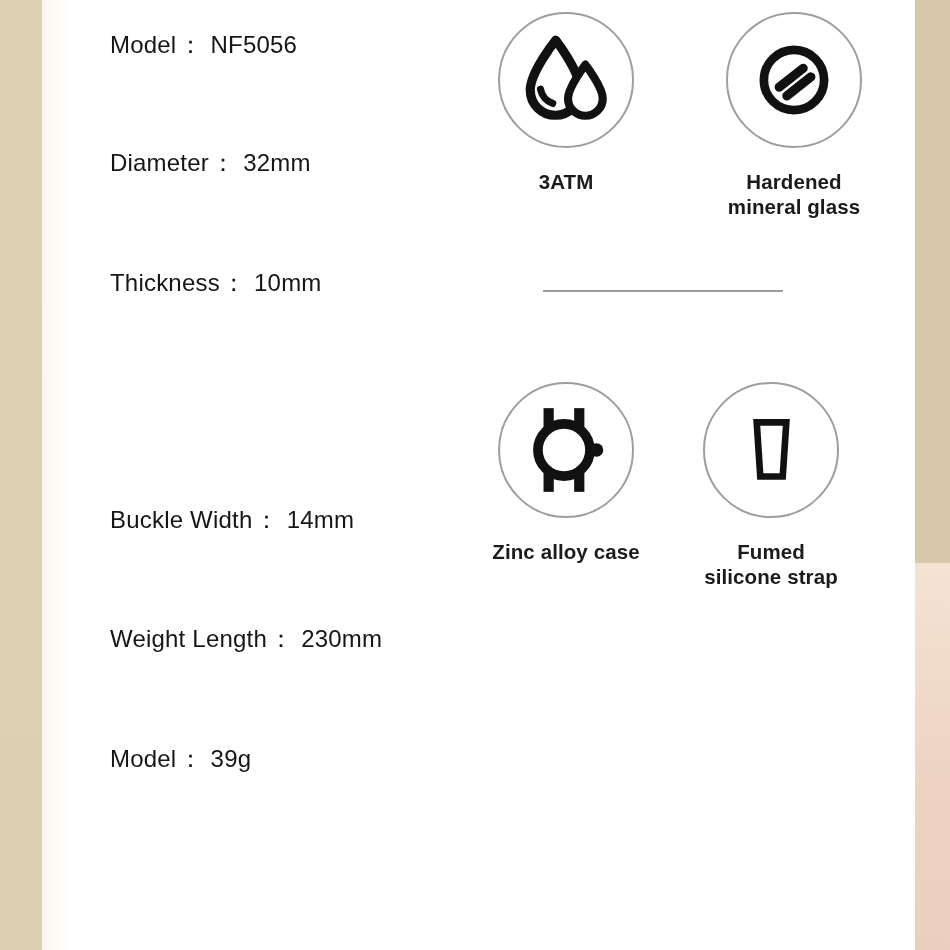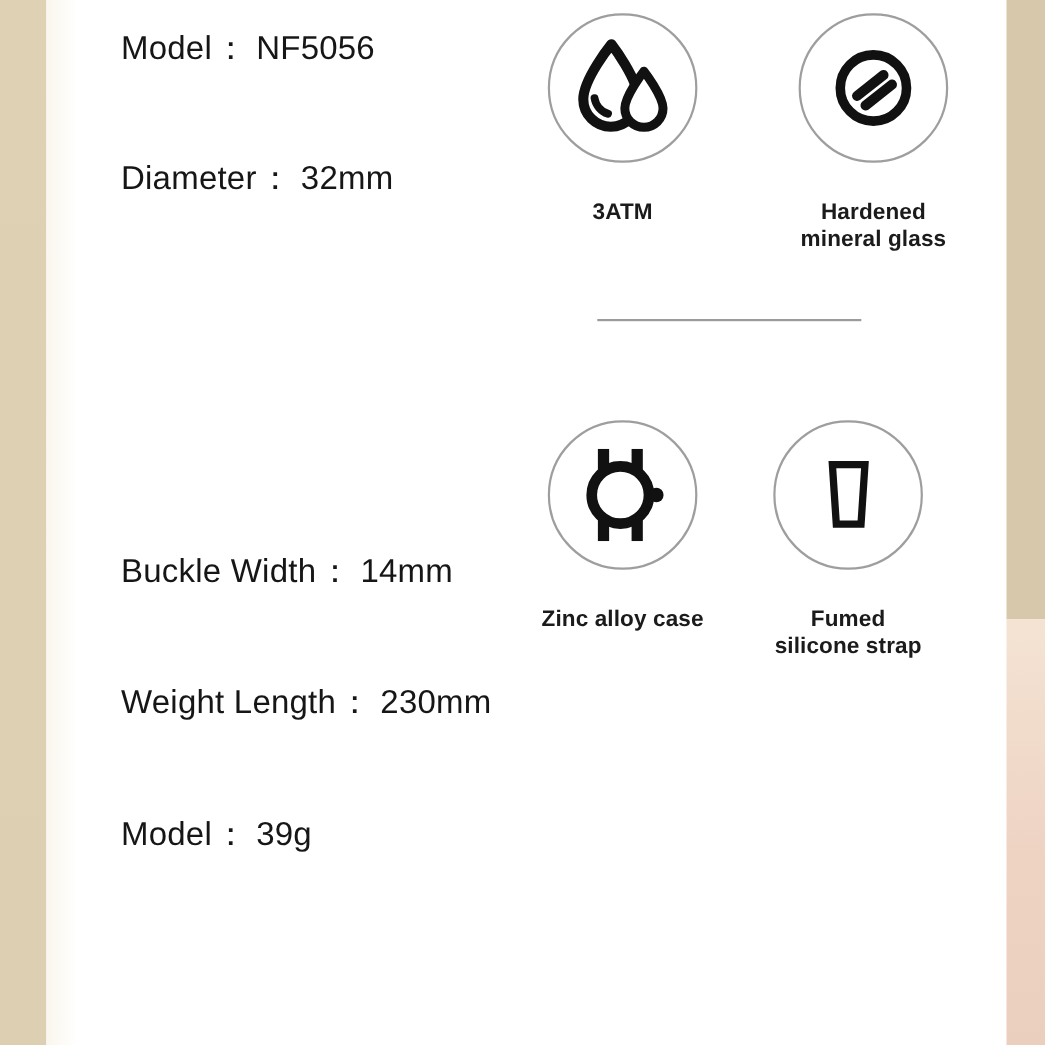--- a/index.html
+++ b/index.html
@@ -12,53 +12,56 @@
     background:linear-gradient(180deg,#dfd1b4 0%,#dccfb2 100%);}
   .strip-left-fade{position:absolute;left:42px;top:0;width:28px;height:950px;
     background:linear-gradient(90deg,rgba(246,239,223,.55),rgba(255,255,255,0));}
   .strip-right-top{position:absolute;right:0;top:0;width:35px;height:563px;
     background:#d7c8ab;}
   .strip-right-bottom{position:absolute;right:0;top:563px;width:35px;height:387px;
     background:linear-gradient(180deg,#f4e3d3 0%,#eed3c3 55%,#ebcfbe 100%);}
   
   .spec-row{
     position:absolute;left:110px;white-space:nowrap;
-    font-size:30px;font-weight:500;color:#161616;line-height:36px;
+    font-size:24px;font-weight:500;color:#161616;line-height:36px;
     letter-spacing:0.2px;
   }
   .spec-row .colon{margin:0 8px 0 2px;}
   
   .feature{position:absolute;width:212px;text-align:center;}
   .icon-circle{
     width:136px;height:136px;box-sizing:border-box;margin:0 auto;
     border:2px solid #9e9e9e;border-radius:50%;background:#ffffff;
     display:flex;align-items:center;justify-content:center;
   }
   .feature-label{
-    margin-top:32px;font-size:20.5px;font-weight:700;line-height:25px;
+    margin-top:21px;font-size:20.5px;font-weight:700;line-height:25px;
     color:#1b1b1b;letter-spacing:0.1px;
   }
   .divider{position:absolute;left:543px;top:290px;width:240px;height:2px;background:#9b9b9b;}
   svg{display:block;}
 </style>
 </head>
 <body>
 
 <div class="canvas">
 
   <div class="strip-left"></div>
   <div class="strip-left-fade"></div>
   <div class="strip-right-top"></div>
   <div class="strip-right-bottom"></div>
 
   <div class="spec-row" style="top:27px">
     <span>Model</span><span class="colon">：</span><span>NF5056</span>
   </div>
   <div class="spec-row" style="top:145px">
     <span>Diameter</span><span class="colon">：</span><span>32mm</span>
+  </div>
+  <div class="spec-row" style="top:265px">
+    <span>Thickness</span><span class="colon">：</span><span>10mm</span>
   </div>
   <div class="spec-row" style="top:502px">
     <span>Buckle Width</span><span class="colon">：</span><span>14mm</span>
   </div>
   <div class="spec-row" style="top:621px">
     <span>Weight Length</span><span class="colon">：</span><span>230mm</span>
   </div>
   <div class="spec-row" style="top:741px">
     <span>Model</span><span class="colon">：</span><span>39g</span>
   </div>

